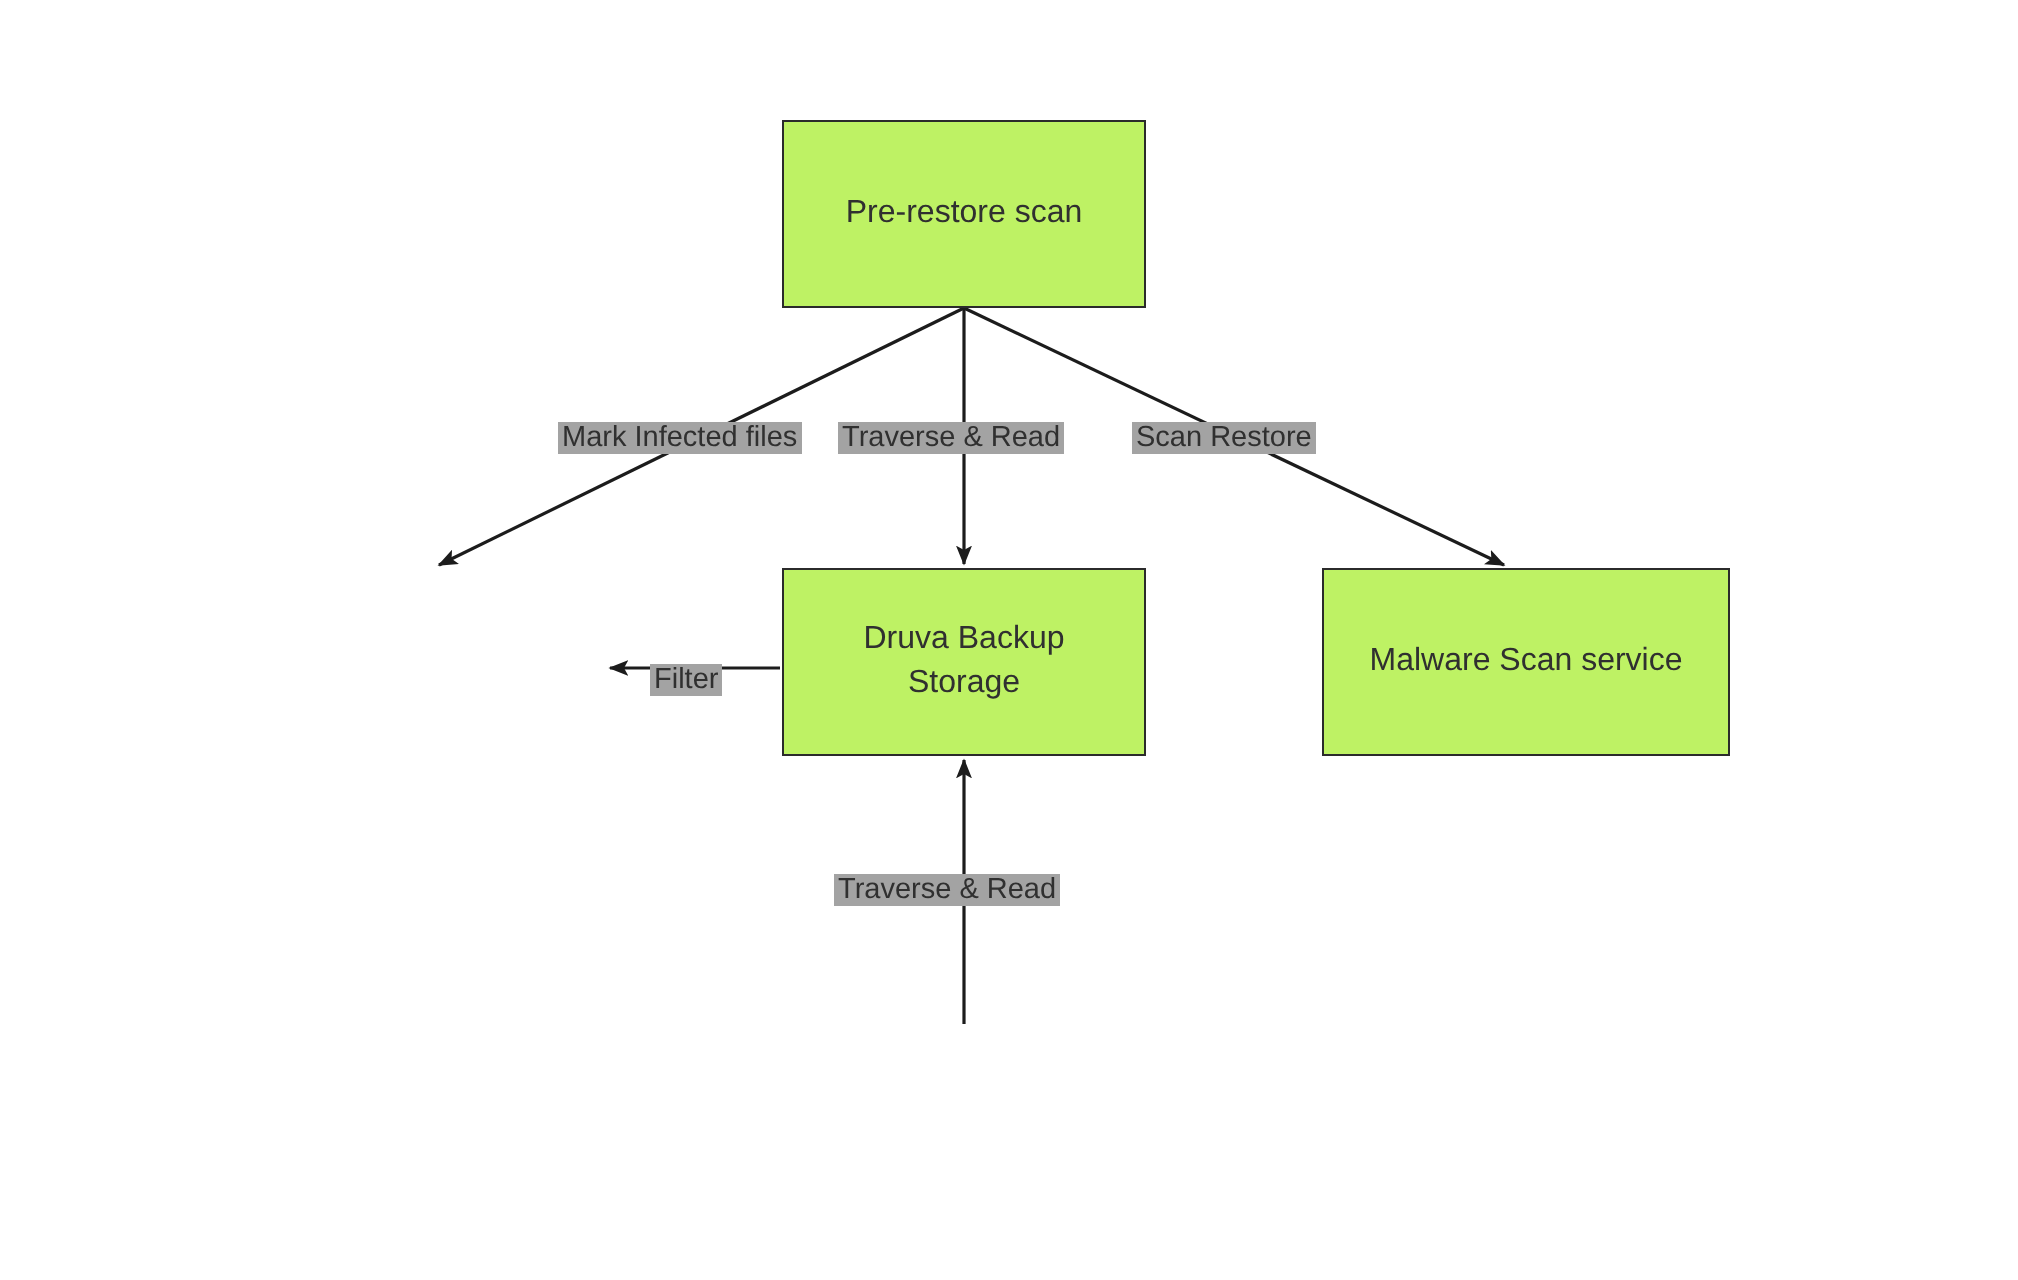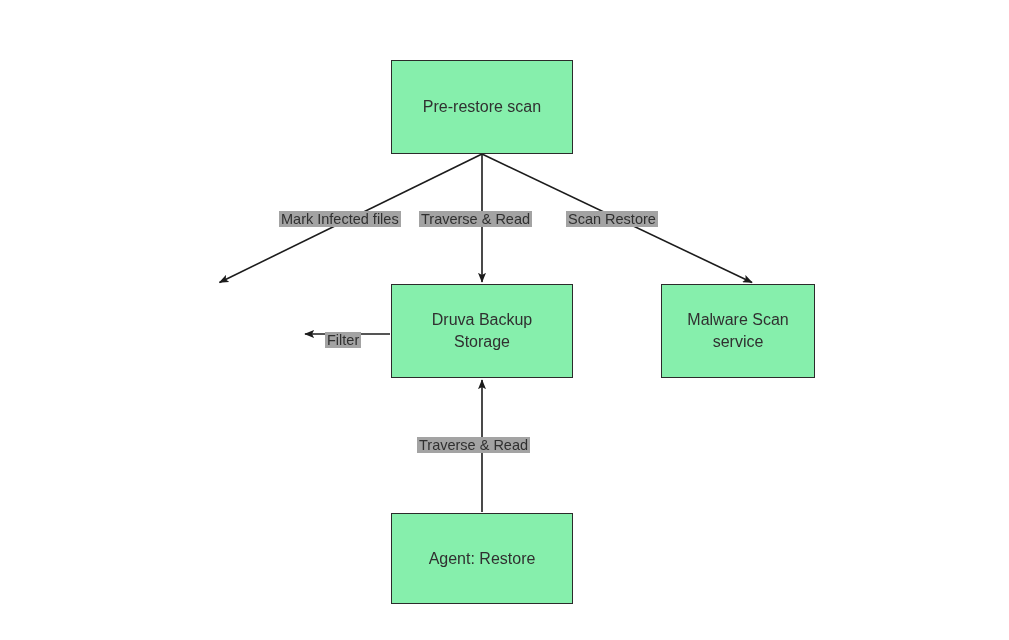--- a/index.html
+++ b/index.html
@@ -26,21 +26,21 @@
     left: 0;
     top: 0;
     width: 1009px;
     height: 640px;
     pointer-events: none;
   }
   .node {
     position: absolute;
     box-sizing: border-box;
     border: 1px solid #2b2b2b;
-    background: #86efac;
+    background: #bef264;
     display: flex;
     align-items: center;
     justify-content: center;
     text-align: center;
   }
   .node-label {
     font-size: 16px;
     line-height: 22px;
     color: #303030;
     white-space: pre-line;
@@ -53,21 +53,21 @@
     color: #303030;
     background: #a3a3a3;
     white-space: nowrap;
     padding: 0 2px;
     text-align: center;
   }
   
   #node-pre-restore-scan { left: 391px; top: 60px;  width: 182px; height: 94px; }
   #node-catalogue        { left: 121px; top: 284px; width: 182px; height: 94px; }
   #node-druva-storage    { left: 391px; top: 284px; width: 182px; height: 94px; }
-  #node-malware-scan     { left: 661px; top: 284px; width: 154px; height: 94px; }
+  #node-malware-scan     { left: 661px; top: 284px; width: 204px; height: 94px; }
   #node-agent-restore    { left: 391px; top: 513px; width: 182px; height: 91px; }
   
   #label-mark-infected  { left: 279px; top: 211px; }
   #label-traverse-read-top { left: 419px; top: 211px; }
   #label-scan-content   { left: 566px; top: 211px; }
   #label-filter         { left: 325px; top: 332px; }
   #label-traverse-read-bottom { left: 417px; top: 437px; }
 </style>
 </head>
 <body>
@@ -109,23 +109,20 @@
 
   <div class="node" id="node-druva-storage">
     <span class="node-label">Druva Backup
 Storage</span>
   </div>
 
   <div class="node" id="node-malware-scan">
     <span class="node-label">Malware Scan service</span>
   </div>
 
-  <div class="node" id="node-agent-restore">
-    <span class="node-label">Agent: Restore</span>
-  </div>
 
   <div class="edge-label" id="label-mark-infected">Mark Infected files</div>
 
   <div class="edge-label" id="label-traverse-read-top">Traverse &amp; Read</div>
 
   <div class="edge-label" id="label-scan-content">Scan Restore</div>
 
   <div class="edge-label" id="label-filter">Filter</div>
 
   <div class="edge-label" id="label-traverse-read-bottom">Traverse &amp; Read</div>

